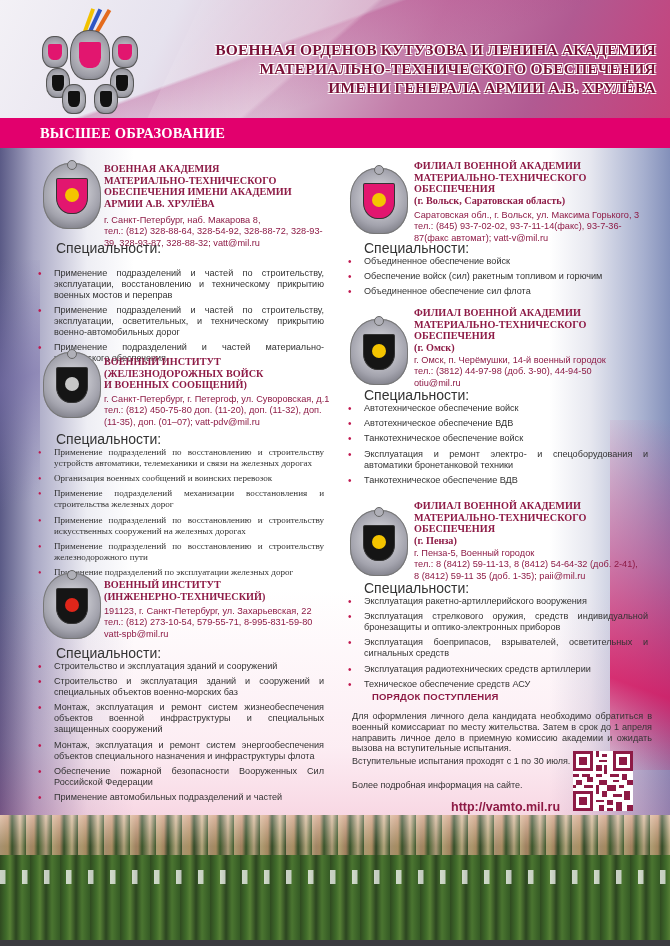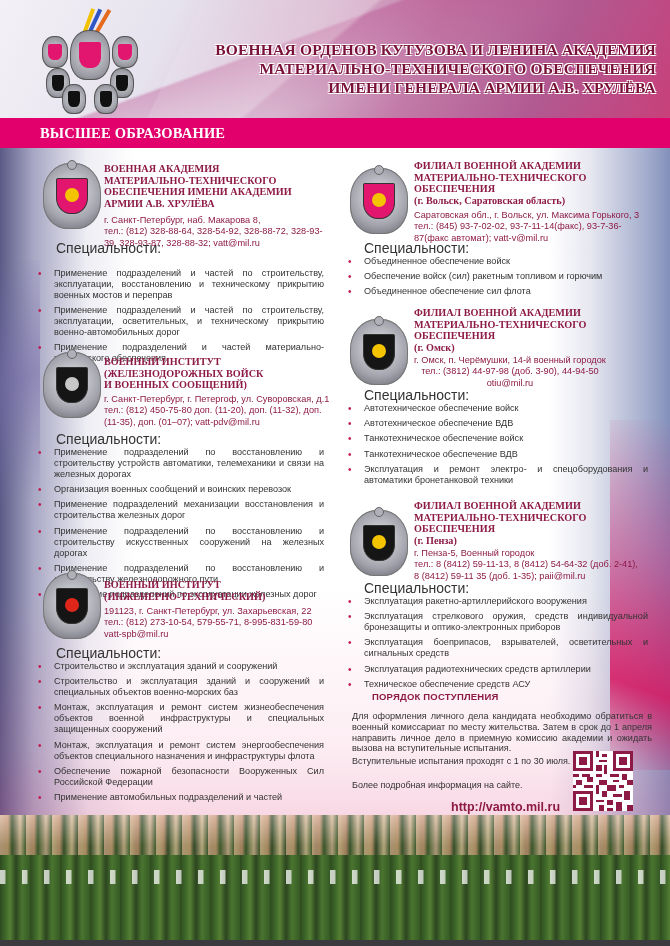--- a/index.html
+++ b/index.html
@@ -228,21 +228,21 @@
     <div>(ЖЕЛЕЗНОДОРОЖНЫХ ВОЙСК</div>
     <div>И ВОЕННЫХ СООБЩЕНИЙ)</div>
   </div>
   <div class="contacts" style="left:61px;top:42px;">
     <div>г. Санкт-Петербург, г. Петергоф, ул. Суворовская, д.1</div>
     <div>тел.: (812) 450-75-80 доп. (11-20), доп. (11-32), доп.</div>
     <div>(11-35), доп. (01–07); vatt-pdv@mil.ru</div>
   </div>
 </div>
 <div class="spec-label" style="left:56px;top:431px;">Специальности:</div>
-<ul class="specs" style="left:38px;top:447px;width:286px;">
+<ul class="specs" style="left:38px;top:447px;width:286px;font-family:Liberation Serif, serif;">
   <li>Применение подразделений по восстановлению и строительству устройств автоматики, телемеханики и связи на железных дорогах</li>
   <li>Организация военных сообщений и воинских перевозок</li>
   <li>Применение подразделений механизации восстановления и строительства железных дорог</li>
   <li>Применение подразделений по восстановлению и строительству искусственных сооружений на железных дорогах</li>
   <li>Применение подразделений по восстановлению и строительству железнодорожного пути</li>
   <li>Применение подразделений по эксплуатации железных дорог</li>
 </ul>
 
 <div class="inst" style="left:43px;top:573px;width:290px;height:70px;">
   <div class="emblem">
@@ -303,33 +303,33 @@
     <div class="shield" style="background:#151515;">
         <div class="mark" style="background:#f4c400;"></div>
       </div>
   </div>
   <div class="name" style="left:64px;top:0;">
     <div>ФИЛИАЛ ВОЕННОЙ АКАДЕМИИ</div>
     <div>МАТЕРИАЛЬНО-ТЕХНИЧЕСКОГО</div>
     <div>ОБЕСПЕЧЕНИЯ</div>
     <div>(г. Омск)</div>
   </div>
-  <div class="contacts" style="left:64px;top:48px;text-align:center;">
+  <div class="contacts" style="left:64px;top:48px;">
     <div>г. Омск, п. Черёмушки, 14-й военный городок</div>
     <div>тел.: (3812) 44-97-98 (доб. 3-90), 44-94-50</div>
     <div>otiu@mil.ru</div>
   </div>
 </div>
 <div class="spec-label" style="left:364px;top:387px;">Специальности:</div>
 <ul class="specs" style="left:348px;top:403px;width:300px;">
   <li>Автотехническое обеспечение войск</li>
   <li>Автотехническое обеспечение ВДВ</li>
   <li>Танкотехническое обеспечение войск</li>
+  <li>Эксплуатация и ремонт электро- и спецоборудования и автоматики бронетанковой техники</li>
   <li>Танкотехническое обеспечение ВДВ</li>
-  <li>Эксплуатация и ремонт электро- и спецоборудования и автоматики бронетанковой техники</li>
 </ul>
 
 <div class="inst" style="left:350px;top:500px;width:310px;height:70px;">
   <div class="emblem" style="top:10px;">
     <div class="top-star"></div>
     <div class="shield" style="background:#151515;">
         <div class="mark" style="background:#f4c400;"></div>
       </div>
   </div>
   <div class="name" style="left:64px;top:0;">

